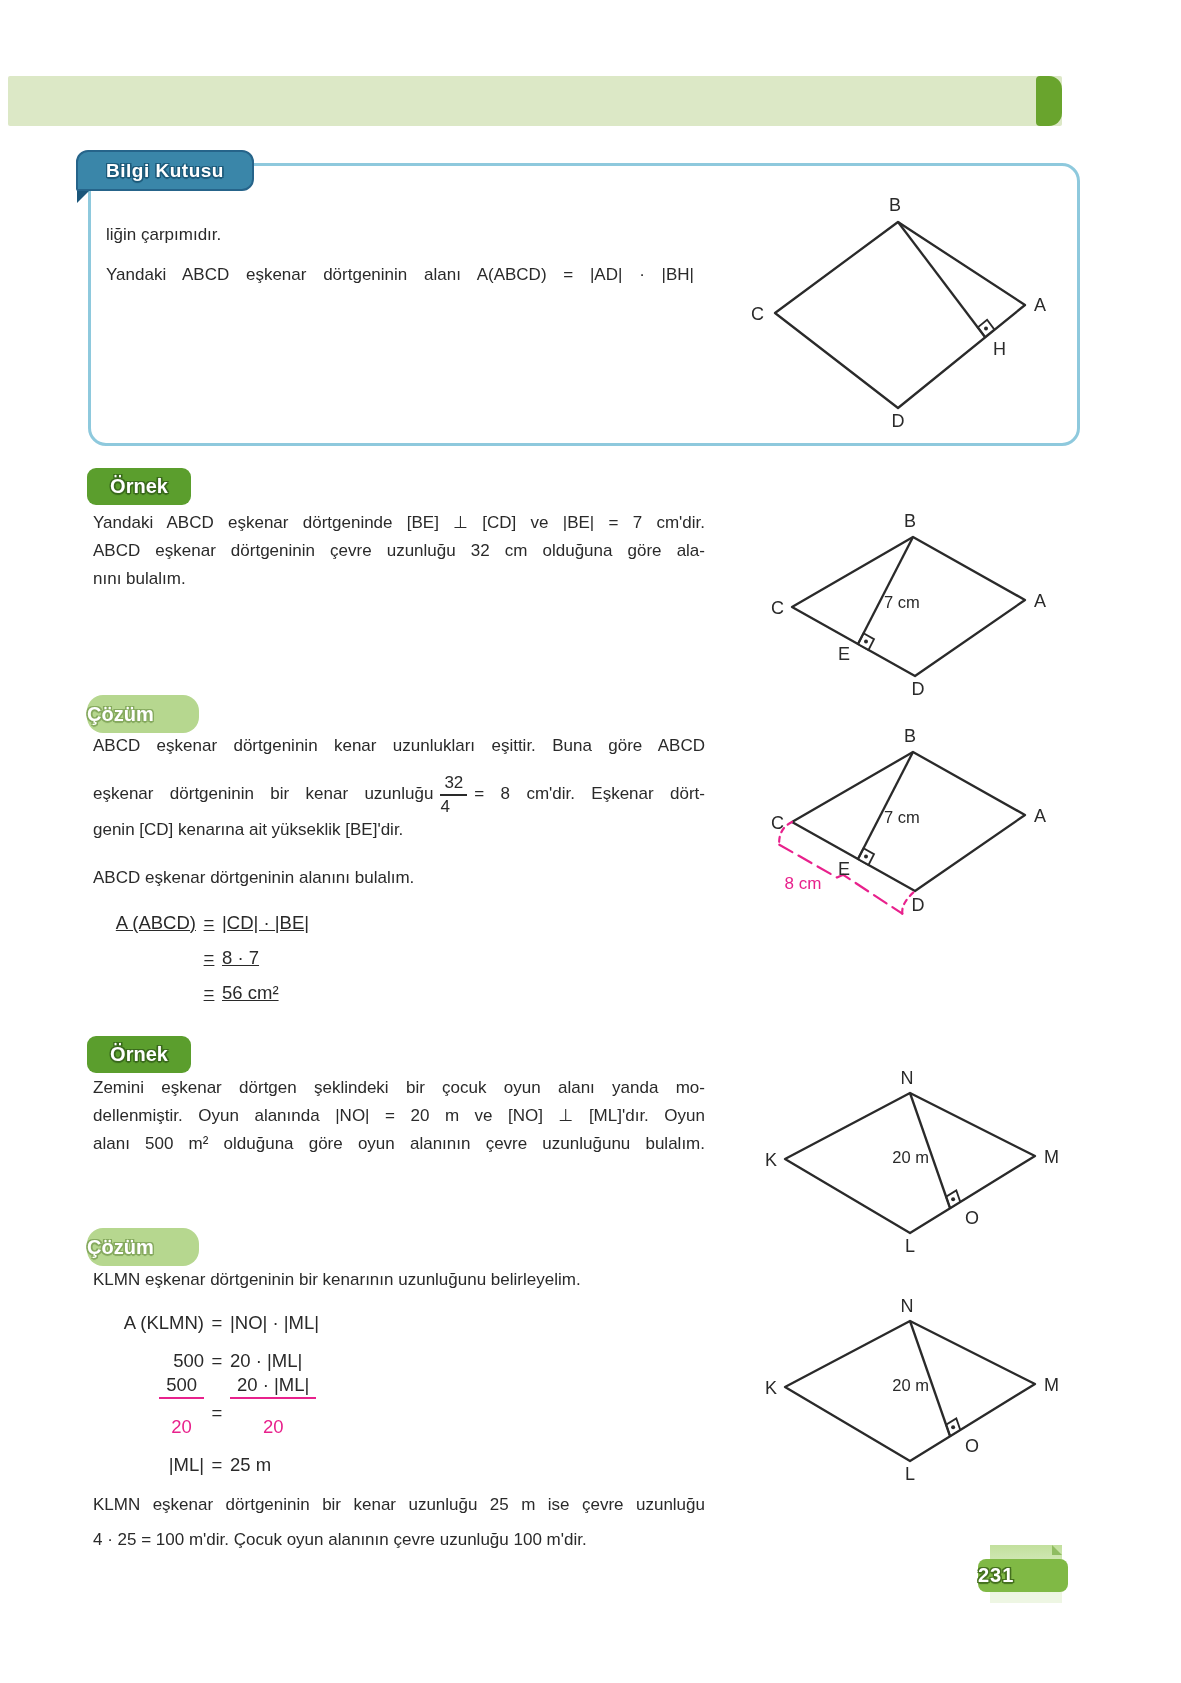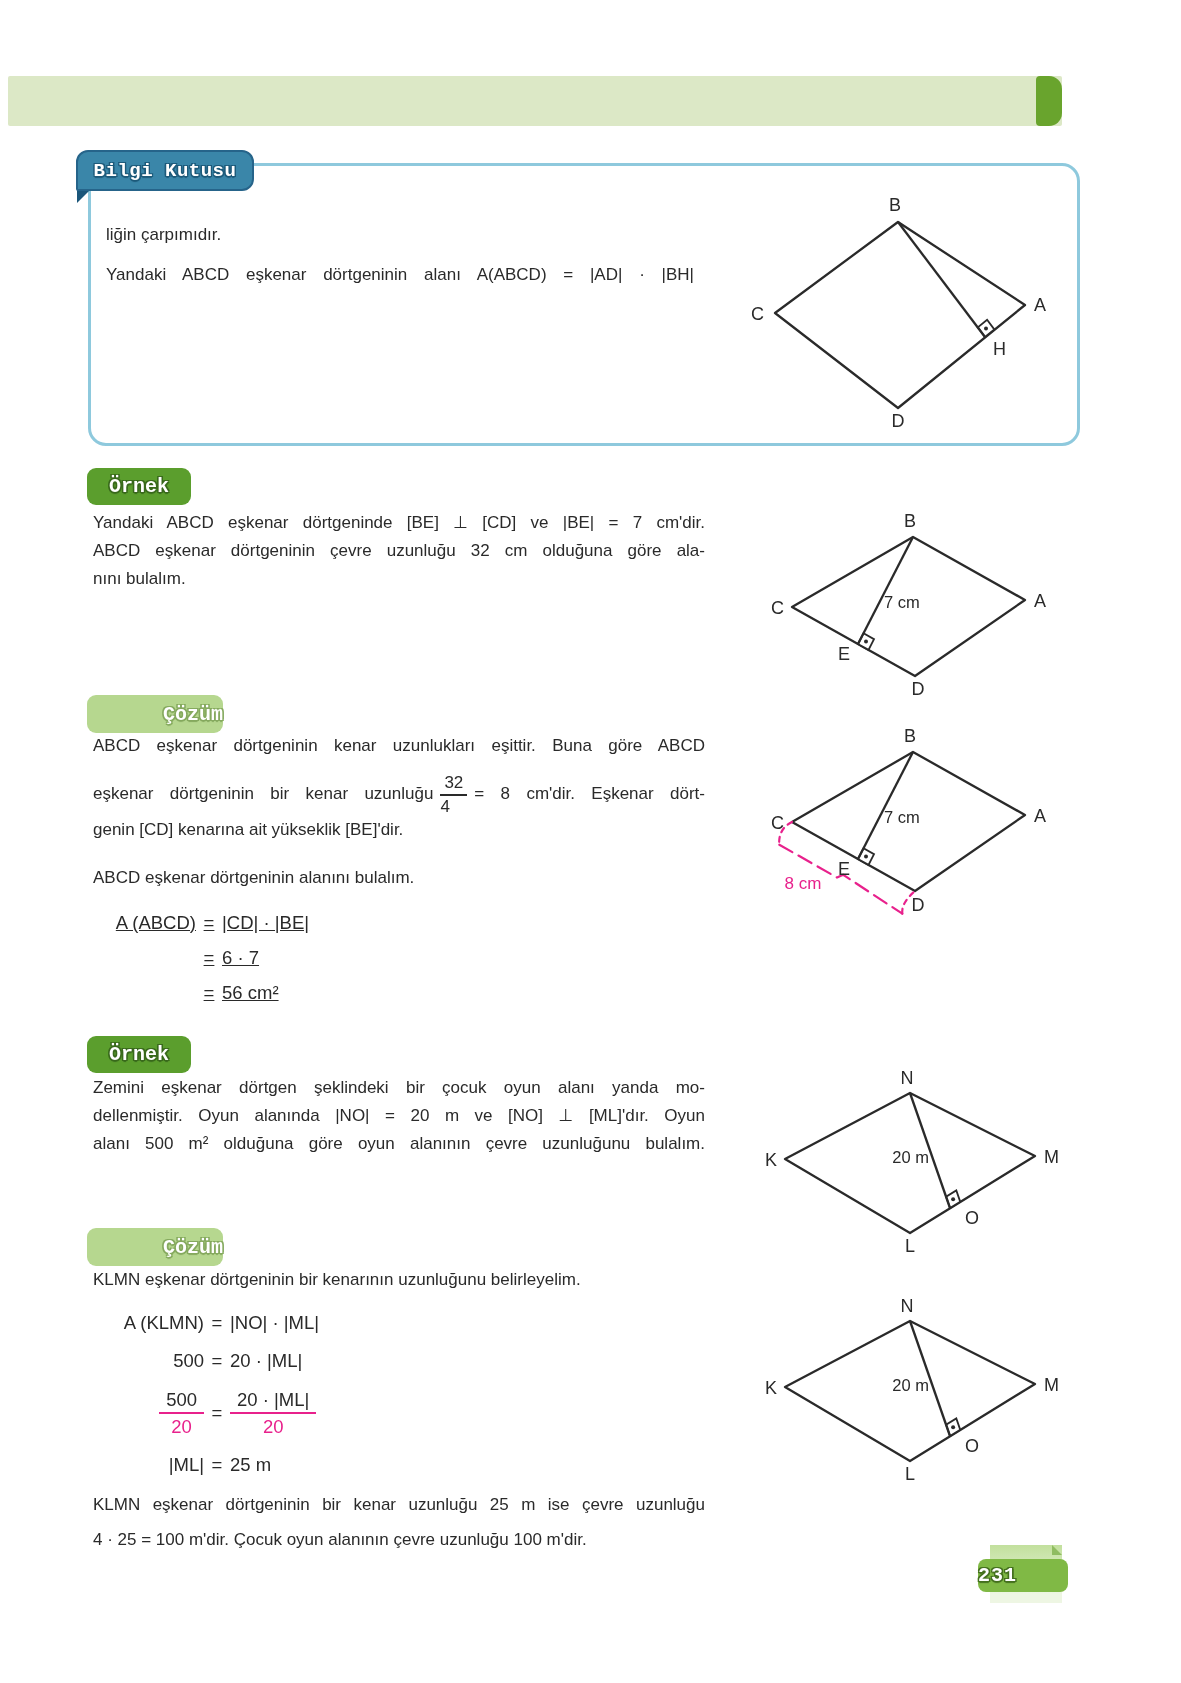--- a/index.html
+++ b/index.html
@@ -6,44 +6,44 @@
   .page{position:relative;width:1181px;height:1683px;background:#ffffff;overflow:hidden;
         font-family:"Liberation Sans","DejaVu Sans",sans-serif;color:#2a2a2a;}
   
   .topbar{position:absolute;left:8px;top:76px;width:1054px;height:50px;background:#dce8c6;border-radius:2px;}
   .topbar-cap{position:absolute;right:0;top:0;width:26px;height:50px;background:#69a42d;border-radius:4px 13px 13px 4px;}
   
   .ibox{position:absolute;left:88px;top:163px;width:986px;height:277px;border:3.5px solid #8ec9dd;border-radius:18px;background:#fff;}
   .itab{position:absolute;left:76px;top:150px;width:174px;height:37px;background:#3a86a9;border:2px solid #26648a;
         border-radius:12px 12px 12px 2px;display:flex;align-items:center;justify-content:center;z-index:3;}
   .ifold{position:absolute;left:77px;top:187px;width:0;height:0;border-top:16px solid #1b567a;border-right:16px solid transparent;z-index:2;}
-  .bubble{font-family:Liberation Mono, monospace;font-weight:bold;color:#fff;
+  .bubble{font-family:Liberation Sans, sans-serif;font-weight:bold;color:#fff;
           text-shadow:-1.4px -1.4px 0 var(--oc),1.4px -1.4px 0 var(--oc),-1.4px 1.4px 0 var(--oc),1.4px 1.4px 0 var(--oc),0 2px 1px var(--oc);}
   .itab .bubble{--oc:#1d5a7a;font-size:19px;letter-spacing:0.5px;}
   
   .glabel{position:absolute;left:87px;width:104px;height:37px;background:#5b9e2d;border-radius:9px;
           display:flex;align-items:center;justify-content:center;}
   .glabel .bubble{--oc:#39691c;font-size:20px;}
-  .llabel{position:absolute;left:87px;width:136px;height:38px;background:#b6d78f;border-radius:9px;
-          display:flex;align-items:center;justify-content:flex-end;}
+  .llabel{position:absolute;left:87px;width:112px;height:38px;background:#b6d78f;border-radius:16px;
+          display:flex;align-items:center;justify-content:flex-start;}
   .llabel .bubble{--oc:#85a95e;font-size:20px;}
   
   .tl{position:absolute;left:93px;width:612px;font-size:17px;line-height:28px;white-space:nowrap;}
   .tl.j{white-space:normal;text-align:justify;text-align-last:justify;}
   .ibx{left:106px;width:588px;}
   
   .ifrac{display:inline-block;text-align:center;vertical-align:middle;margin:0 7px;}
   .ifrac .fn{display:block;line-height:22px;padding:0 4px;}
   .ifrac .fd{display:block;line-height:22px;border-top:2px solid #2a2a2a;}
   
   .eqgrid{position:absolute;display:grid;grid-template-columns:98px 26px auto;font-size:18.5px;align-items:center;}
   .el{justify-self:end;} .es{justify-self:center;} .er{justify-self:start;}
   .pfrac{display:inline-block;text-align:center;}
   .pfrac .fn{display:block;line-height:25px;padding:0 7px;}
-  .pfrac .fd{display:block;line-height:25px;padding:0 7px;border-top:2.5px solid #e8218c;color:#e8218c;}
+  .pfrac .fd{display:block;line-height:25px;padding:15px 7px;border-top:2.5px solid #e8218c;color:#e8218c;}
   
   svg{position:absolute;overflow:visible;}
   .edge{fill:none;stroke:#2a2a2a;stroke-width:2.3;stroke-linejoin:round;}
   .seg{stroke:#2a2a2a;stroke-width:2.3;}
   .ra{fill:#fff;stroke:#2a2a2a;stroke-width:1.8;}
   .vl{font-family:"Liberation Sans","DejaVu Sans",sans-serif;font-size:18px;fill:#2a2a2a;}
   .ml{font-family:"Liberation Sans","DejaVu Sans",sans-serif;font-size:16.5px;fill:#2a2a2a;}
   .pk{stroke:#e8218c;stroke-width:2.2;fill:none;stroke-linecap:round;}
   .pktext{font-family:"Liberation Sans","DejaVu Sans",sans-serif;font-size:17px;fill:#e8218c;}
   
@@ -113,21 +113,21 @@
   </div>
   <div class="tl" style="top:816px">genin [CD] kenarına ait yükseklik [BE]'dir.</div>
   <div class="tl" style="top:864px">ABCD eşkenar dörtgeninin alanını bulalım.</div>
 
   <div class="eqgrid" style="left:98px;top:905px;grid-auto-rows:35px;text-decoration:underline;">
     <span class="el">A (ABCD)</span>
     <span class="es">=</span>
     <span class="er">|CD| · |BE|</span>
     <span class="el"></span>
     <span class="es">=</span>
-    <span class="er">6 · 7</span>
+    <span class="er">8 · 7</span>
     <span class="el"></span>
     <span class="es">=</span>
     <span class="er">56 cm²</span>
   </div>
 
   <svg style="left:710px;top:725px" width="350" height="215" viewBox="0 0 350 215">
     <polygon class="edge" points="203,27 315,90 205,166 82,97"></polygon>
     <path class="ra" d="M148,134 L158.5,139.9 L164,129.2 L153.5,123.3 Z"></path>
     <line class="seg" x1="203" y1="27" x2="148" y2="134"></line>
     <circle cx="156" cy="131.6" r="2" fill="#2a2a2a"></circle>

